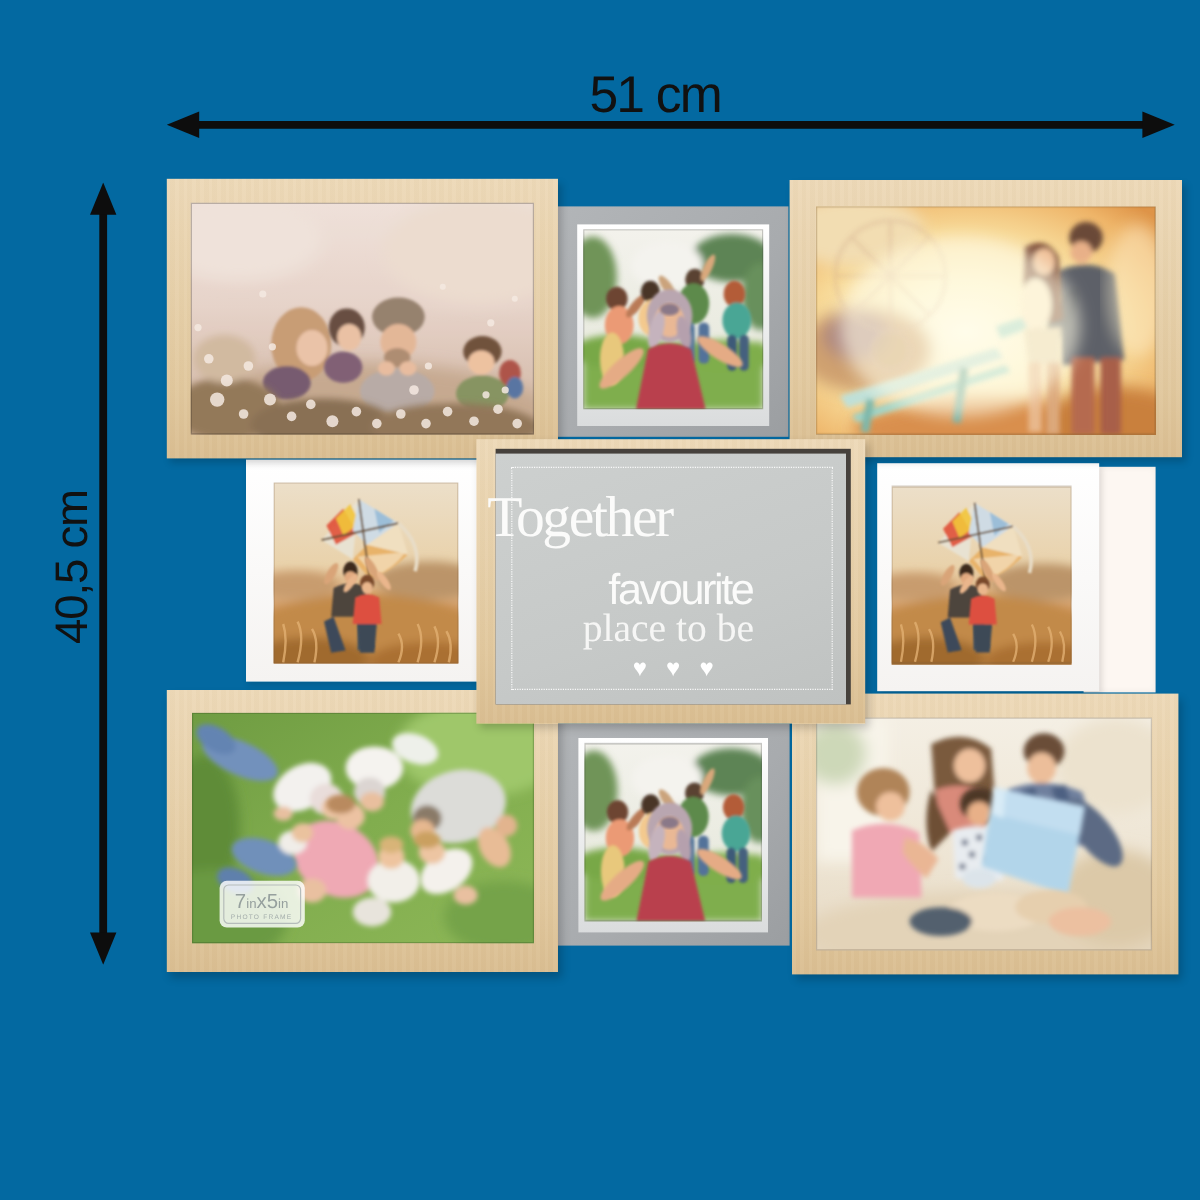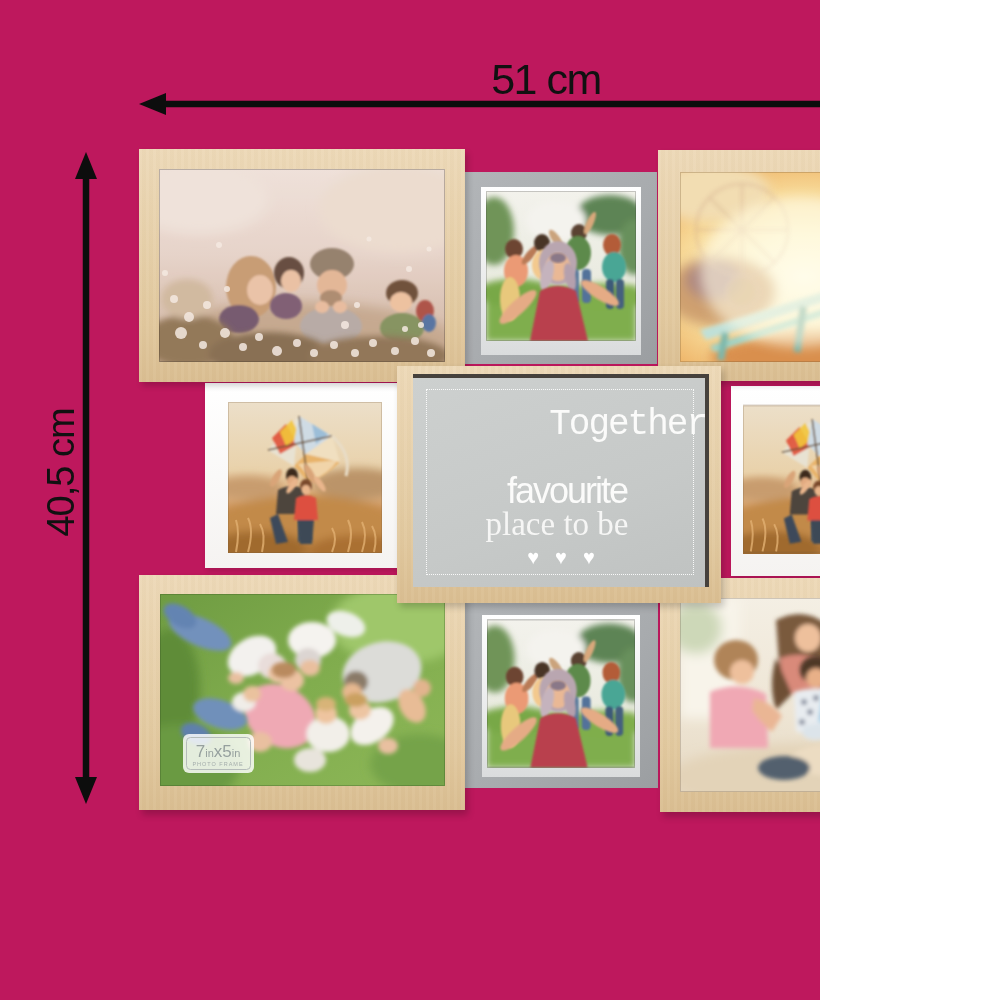--- a/index.html
+++ b/index.html
@@ -1,16 +1,16 @@
 <!DOCTYPE html>
 <html><head>
 <meta charset="utf-8">
 <style>
   html,body{margin:0;padding:0;background:#ffffff;}
-  #page{position:relative;width:820px;height:1000px;background:#be185d;overflow:hidden;
+  #page{position:relative;width:1000px;height:1000px;background:#0369a1;overflow:hidden;
         font-family:"Liberation Sans",sans-serif;}
   .abs{position:absolute;}
   .wood{background:
      repeating-linear-gradient(90deg, rgba(255,255,255,0.03) 0 3px, rgba(120,90,40,0.018) 3px 7px),
      linear-gradient(180deg,#edd9b8 0%,#e7d1ab 40%,#e1c89e 75%,#dabe92 100%);}
   svg{display:block;}
 </style>
 </head>
 <body>
 <div id="page">
@@ -520,21 +520,21 @@
   </svg>
 
   <div class="abs wood" style="left:397px;top:366px;width:324px;height:237px;box-shadow:3px 4px 7px rgba(0,0,0,0.2);"></div>
 
   <div class="abs" style="left:413px;top:374px;width:296px;height:213px;background:#46413c;"></div>
 
   <div class="abs" style="left:413px;top:378px;width:292px;height:209px;background:linear-gradient(160deg,#cdd0cf 0%,#c6c9c8 60%,#bfc2c1 100%);"></div>
 
   <div class="abs" style="left:426px;top:389px;width:266px;height:184px;border:1.5px dotted rgba(255,255,255,0.9);"></div>
 
-  <div class="abs" style="left:406px;top:404px;width:300px;text-align:right;font-family:Liberation Mono, monospace;font-size:36px;color:#fbfbfa;letter-spacing:-2px;">Together</div>
+  <div class="abs" style="left:406px;top:404px;width:300px;text-align:left;font-family:Liberation Serif, serif;font-size:48px;color:#fbfbfa;letter-spacing:-2px;">Together</div>
 
 
   <div class="abs" style="left:417px;top:470px;width:300px;text-align:center;font-family:Liberation Sans, sans-serif;font-size:36px;color:#fbfbfa;letter-spacing:-2px;">favourite</div>
 
   <div class="abs" style="left:407px;top:506px;width:300px;text-align:center;font-family:'Liberation Serif',serif;font-size:33px;color:#f6f6f5;">place to be</div>
 
   <div class="abs" style="left:419px;top:546px;width:300px;text-align:center;font-size:20px;color:#ffffff;letter-spacing:16px;">♥♥♥</div>
 
 </div>
 

